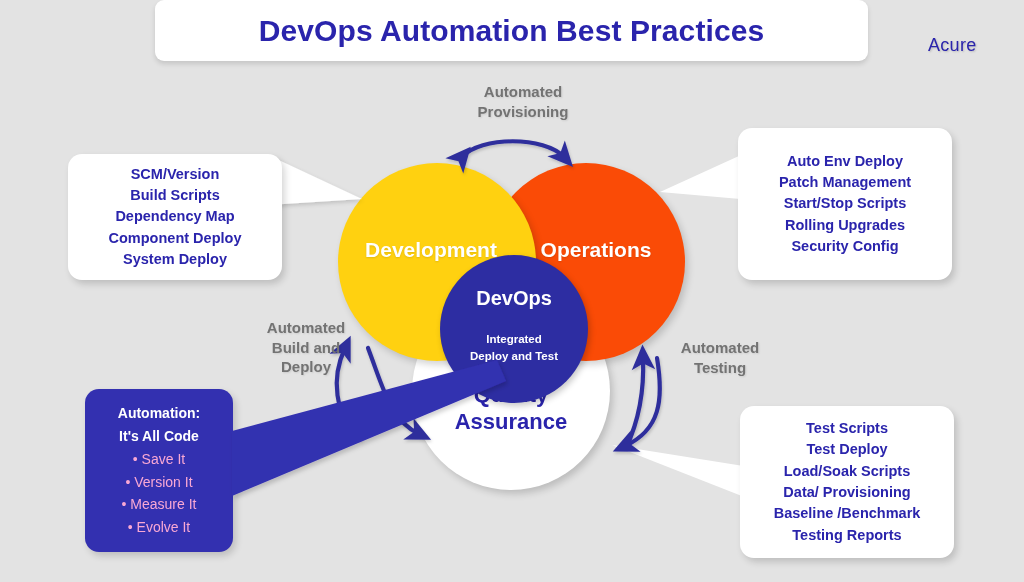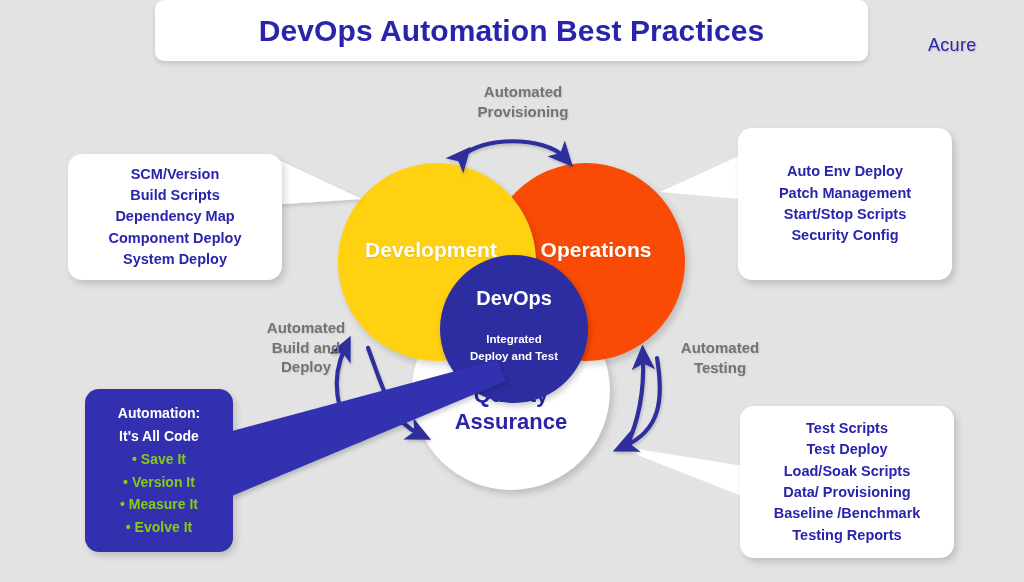--- a/index.html
+++ b/index.html
@@ -165,23 +165,23 @@
     align-items: center;
   }
   #callout-automation .line {
     color: #ffffff;
     font-size: 14px;
     font-weight: bold;
     line-height: 1.62;
     white-space: nowrap;
   }
   #callout-automation .bullet-line {
-    color: #84cc16;
+    color: #f9a8d4;
     font-size: 14px;
-    font-weight: bold;
+    font-weight: normal;
     line-height: 1.62;
     white-space: nowrap;
   }
 
   
   .arc-label {
     position: absolute;
     color: #737373;
     font-size: 15px;
     font-weight: bold;
@@ -309,20 +309,21 @@
     <div class="line">Build Scripts</div>
     <div class="line">Dependency Map</div>
     <div class="line">Component Deploy</div>
     <div class="line">System Deploy</div>
   </div>
 
   <div class="callout" id="callout-ops">
     <div class="line">Auto Env Deploy</div>
     <div class="line">Patch Management</div>
     <div class="line">Start/Stop Scripts</div>
+    <div class="line">Rolling Upgrades</div>
     <div class="line">Security Config</div>
   </div>
 
   <div class="callout" id="callout-qa">
     <div class="line">Test Scripts</div>
     <div class="line">Test Deploy</div>
     <div class="line">Load/Soak Scripts</div>
     <div class="line">Data/ Provisioning</div>
     <div class="line">Baseline /Benchmark</div>
     <div class="line">Testing Reports</div>

